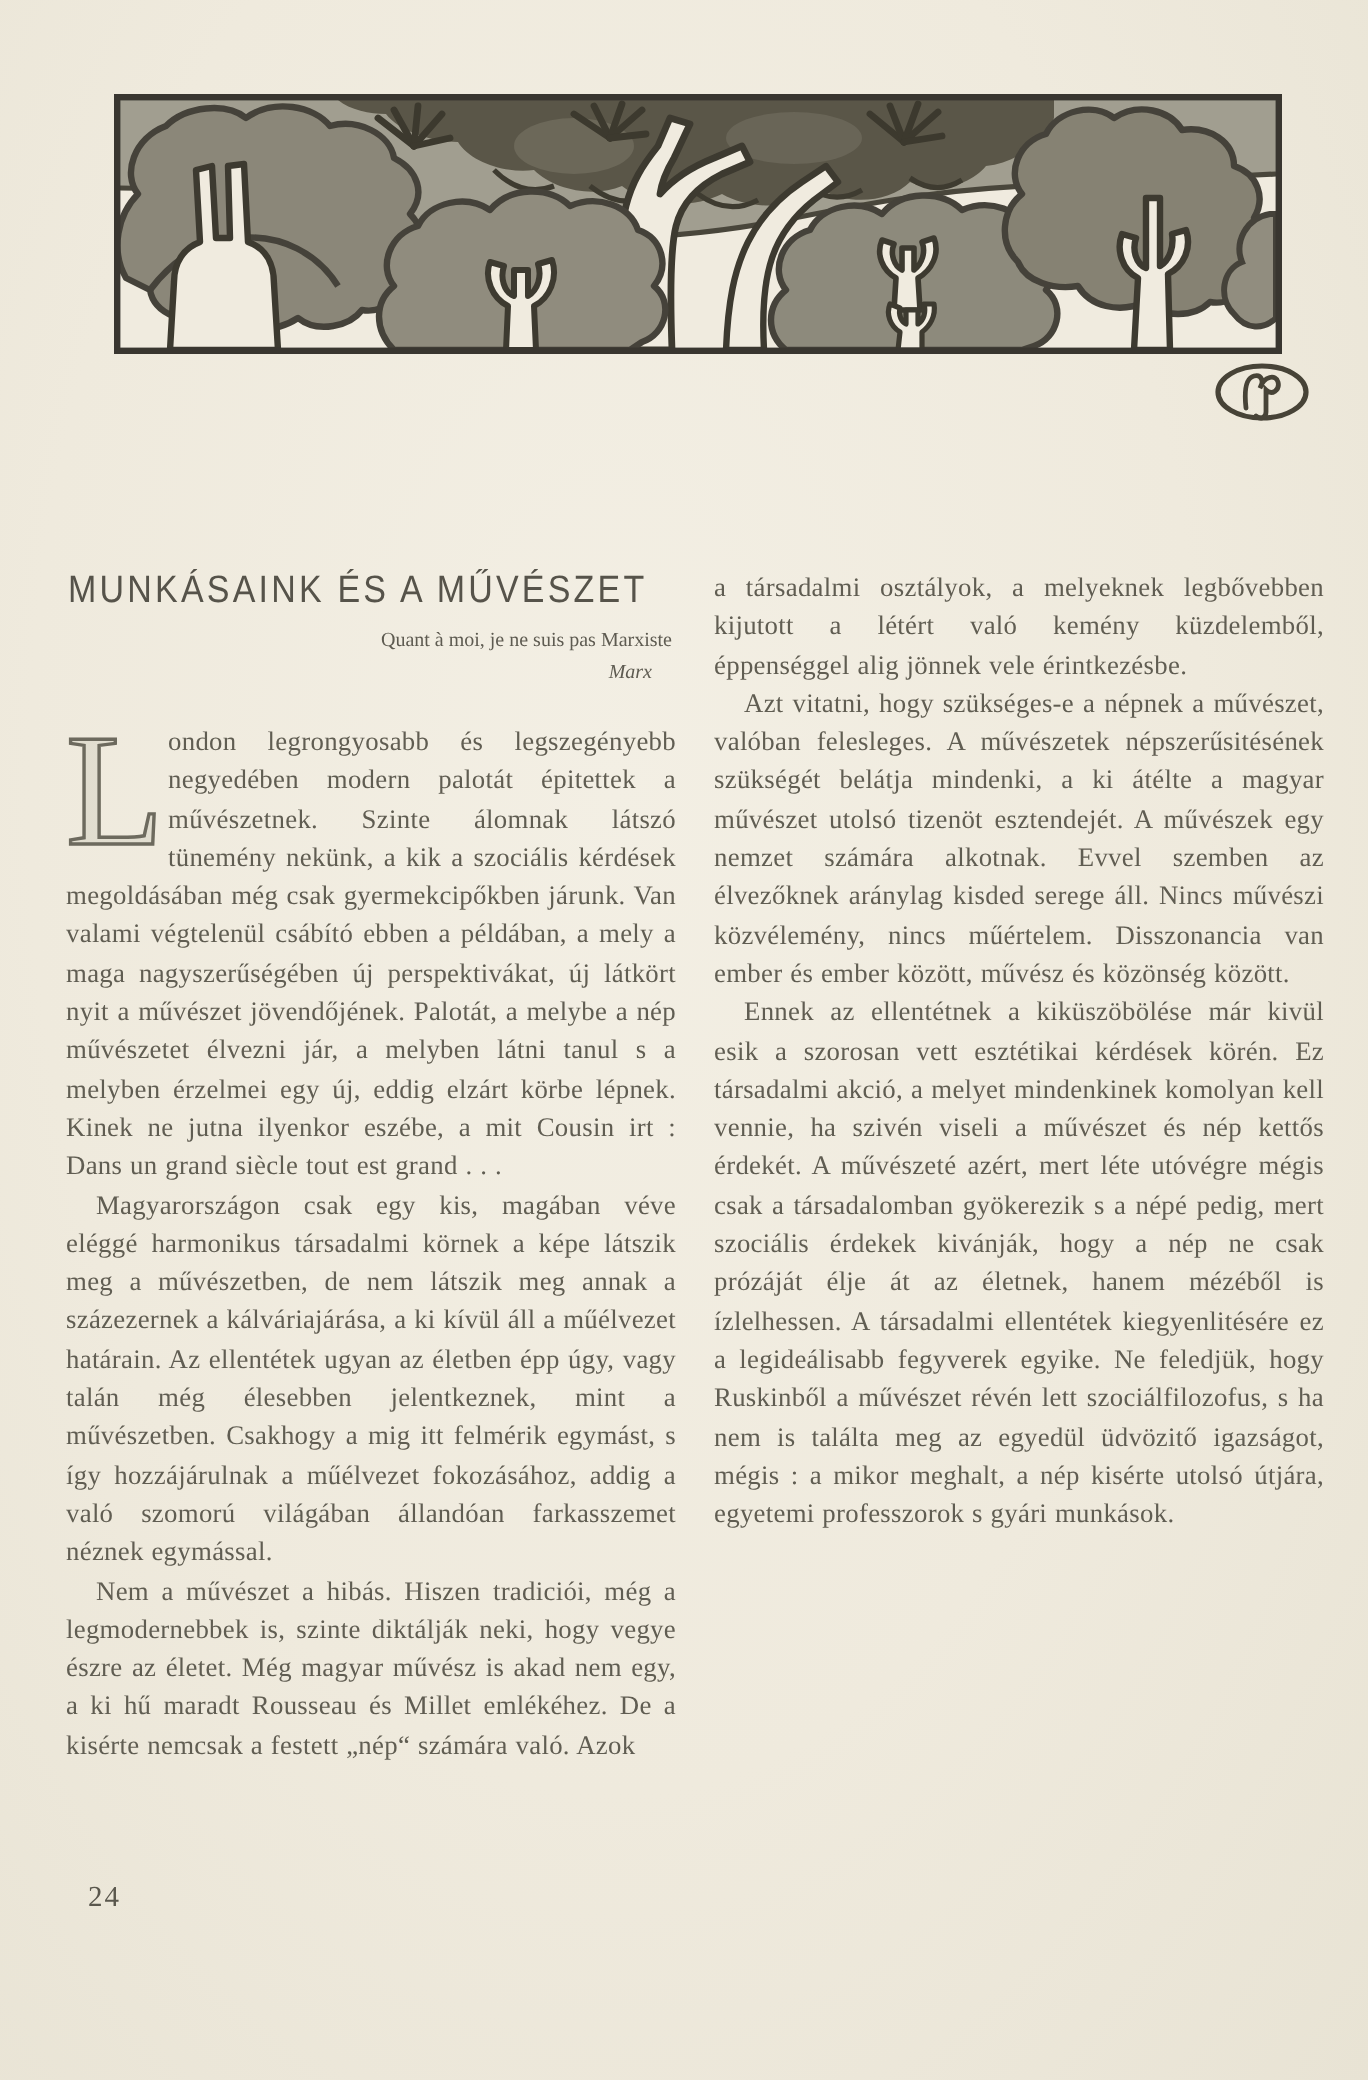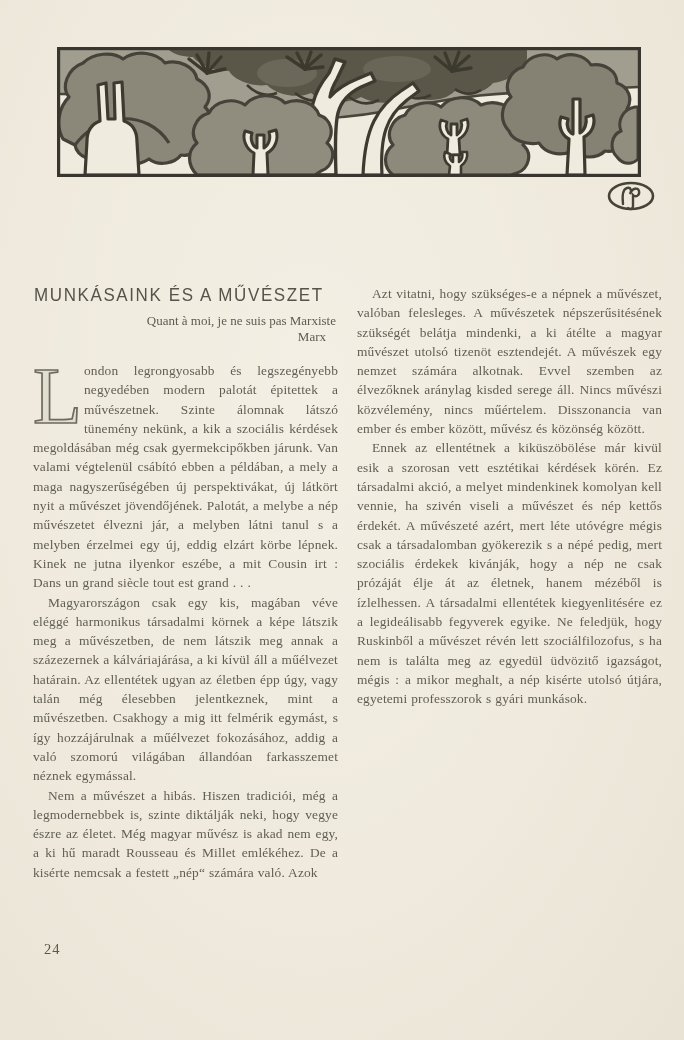--- a/index.html
+++ b/index.html
@@ -17,22 +17,22 @@
   .monogram{position:absolute;left:605px;top:179px;width:54px;height:36px;}
   .monogram svg{display:block;width:100%;height:100%;}
   .content{position:absolute;left:33px;top:284px;width:630px;display:flex;gap:19px;}
   .col{width:305px;}
   .title{
     font-family:"Liberation Sans", sans-serif;
     font-size:17px;font-weight:400;letter-spacing:1.6px;
     color:#56534a;margin:0 0 9px 1px;white-space:nowrap;
     transform:scaleY(1.12);transform-origin:left top;
   }
-  .epigraph{text-align:right;font-size:13px;color:#5e5b51;line-height:15px;margin:4px 2px 17px 0;}
-  .ep-attrib{padding-right:10px;margin-top:1px;}
+  .epigraph{text-align:right;font-size:10px;color:#5e5b51;line-height:15px;margin:4px 2px 17px 0;}
+  .ep-attrib{font-style:italic;padding-right:10px;margin-top:1px;}
   p.body{
     margin:0;font-size:13.4px;line-height:19.3px;text-align:justify;
     color:#605d52;letter-spacing:0.15px;word-spacing:0.4px;
   }
   p.indent{text-indent:15px;}
   .dropcap{
     float:left;font-family:"Liberation Serif", serif;
     font-size:80px;line-height:64px;height:74px;width:44px;
     color:rgba(106,103,92,0.10);
     -webkit-text-stroke:1.7px #6d6a5e;
@@ -125,19 +125,20 @@
       <h1 class="title">MUNKÁSAINK ÉS A MŰVÉSZET</h1>
       <div class="epigraph">
         <div class="ep-quote">Quant à moi, je ne suis pas Marxiste</div>
         <div class="ep-attrib">Marx</div>
       </div>
       <p class="body"><span class="dropcap">L</span><span>ondon legrongyosabb és legszegényebb negyedében modern palotát épitettek a művészetnek. Szinte álomnak látszó tünemény nekünk, a kik a szociális kérdések megoldásában még csak gyermekcipőkben járunk. Van valami végtelenül csábító ebben a példában, a mely a maga nagyszerűségében új perspektivákat, új látkört nyit a művészet jövendőjének. Palotát, a melybe a nép művészetet élvezni jár, a melyben látni tanul s a melyben érzelmei egy új, eddig elzárt körbe lépnek. Kinek ne jutna ilyenkor eszébe, a mit Cousin irt : Dans un grand siècle tout est grand . . .</span></p>
       <p class="body indent">Magyarországon csak egy kis, magában véve eléggé harmonikus társadalmi körnek a képe látszik meg a művészetben, de nem látszik meg annak a százezernek a kálváriajárása, a ki kívül áll a műélvezet határain. Az ellentétek ugyan az életben épp úgy, vagy talán még élesebben jelentkeznek, mint a művészetben. Csakhogy a mig itt felmérik egymást, s így hozzájárulnak a műélvezet fokozásához, addig a való szomorú világában állandóan farkasszemet néznek egymással.</p>
       <p class="body indent">Nem a művészet a hibás. Hiszen tradiciói, még a legmodernebbek is, szinte diktálják neki, hogy vegye észre az életet. Még magyar művész is akad nem egy, a ki hű maradt Rousseau és Millet emlékéhez. De a kisérte nemcsak a festett „nép“ számára való. Azok</p>
     </div>
     <div class="col">
+      <p class="body">a társadalmi osztályok, a melyeknek legbővebben kijutott a létért való kemény küzdelemből, éppenséggel alig jönnek vele érintkezésbe.</p>
       <p class="body indent">Azt vitatni, hogy szükséges-e a népnek a művészet, valóban felesleges. A művészetek népszerűsitésének szükségét belátja mindenki, a ki átélte a magyar művészet utolsó tizenöt esztendejét. A művészek egy nemzet számára alkotnak. Evvel szemben az élvezőknek aránylag kisded serege áll. Nincs művészi közvélemény, nincs műértelem. Disszonancia van ember és ember között, művész és közönség között.</p>
       <p class="body indent">Ennek az ellentétnek a kiküszöbölése már kivül esik a szorosan vett esztétikai kérdések körén. Ez társadalmi akció, a melyet mindenkinek komolyan kell vennie, ha szivén viseli a művészet és nép kettős érdekét. A művészeté azért, mert léte utóvégre mégis csak a társadalomban gyökerezik s a népé pedig, mert szociális érdekek kivánják, hogy a nép ne csak prózáját élje át az életnek, hanem mézéből is ízlelhessen. A társadalmi ellentétek kiegyenlitésére ez a legideálisabb fegyverek egyike. Ne feledjük, hogy Ruskinből a művészet révén lett szociálfilozofus, s ha nem is találta meg az egyedül üdvözitő igazságot, mégis : a mikor meghalt, a nép kisérte utolsó útjára, egyetemi professzorok s gyári munkások.</p>
     </div>
   </div>
 
   <div class="pagenum">24</div>
 </div>
 
 </body></html>

